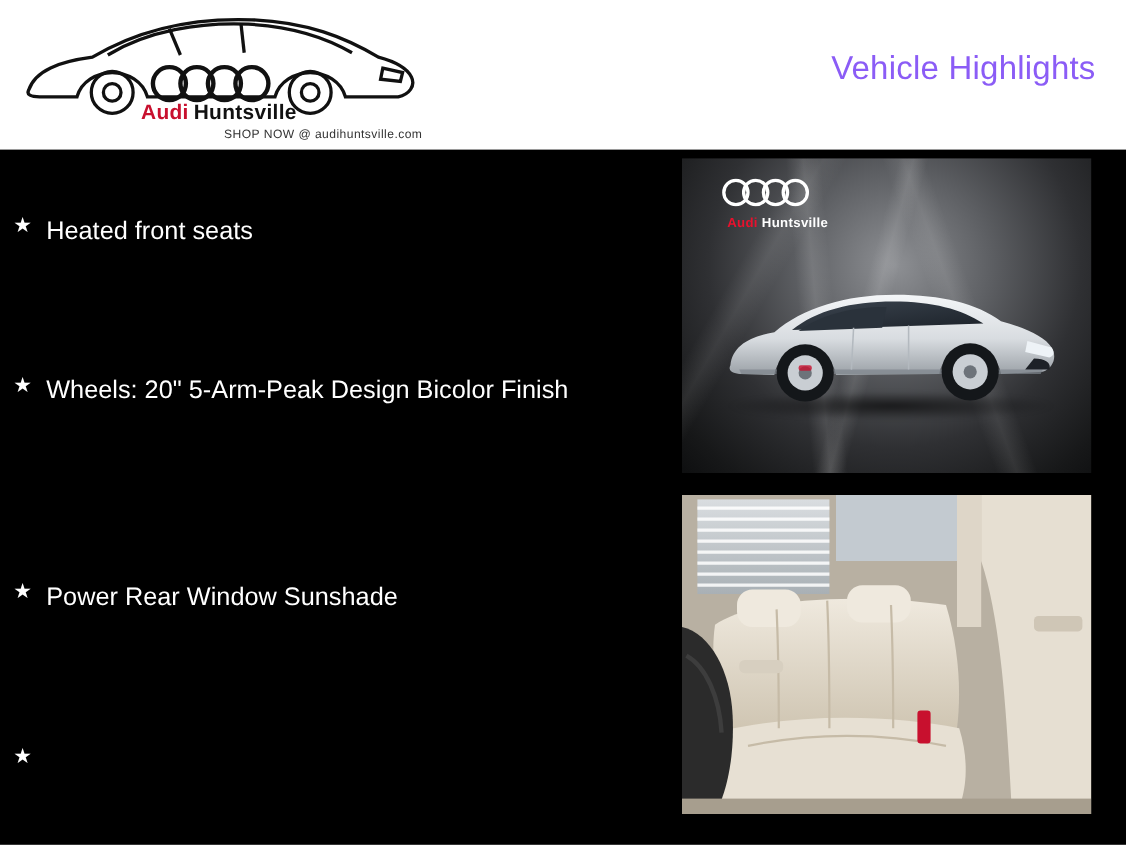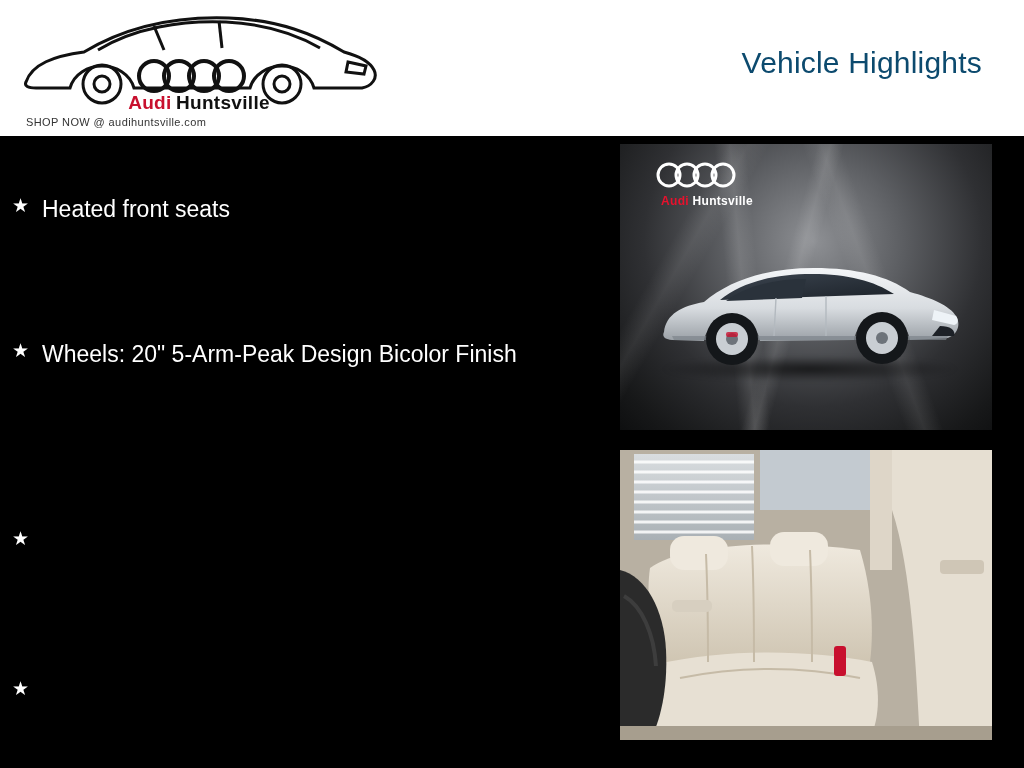--- a/index.html
+++ b/index.html
@@ -22,24 +22,24 @@
   .header {
     position: absolute;
     left: 0;
     top: 0;
     width: 1024px;
     height: 136px;
     background: #ffffff;
   }
   .header-title {
     position: absolute;
-    right: 42px;
+    right: 28px;
     top: 46px;
     font-size: 30px;
-    color: #0c4a6e;
+    color: #8b5cf6;
     letter-spacing: 0.2px;
     white-space: nowrap;
   }
 
   
   .logo {
     position: absolute;
     left: 14px;
     top: 4px;
     width: 370px;
@@ -60,24 +60,24 @@
     letter-spacing: 0.3px;
   }
   .logo-city {
     font-size: 19px;
     font-weight: bold;
     color: #111111;
     letter-spacing: 0.3px;
   }
   .logo-sub {
     position: absolute;
-    left: 12px;
+    left: 0;
     top: 112px;
     width: 370px;
-    text-align: left;
+    text-align: right;
     font-size: 11px;
     color: #333333;
     letter-spacing: 0.4px;
   }
 
   
   .bullets {
     position: absolute;
     left: 0;
     top: 136px;
@@ -237,20 +237,21 @@
       <span class="btext">Heated front seats</span>
     </div>
 
     <div class="bullet b1">
       <span class="star">★</span>
       <span class="btext">Wheels: 20" 5-Arm-Peak Design Bicolor Finish</span>
     </div>
 
     <div class="bullet b2">
       <span class="star">★</span>
+      <span class="btext">Power Rear Window Sunshade</span>
     </div>
 
     <div class="bullet b3">
       <span class="star">★</span>
     </div>
   </div>
 
   <div class="photo photo-hero">
     <div class="rays"></div>
 

